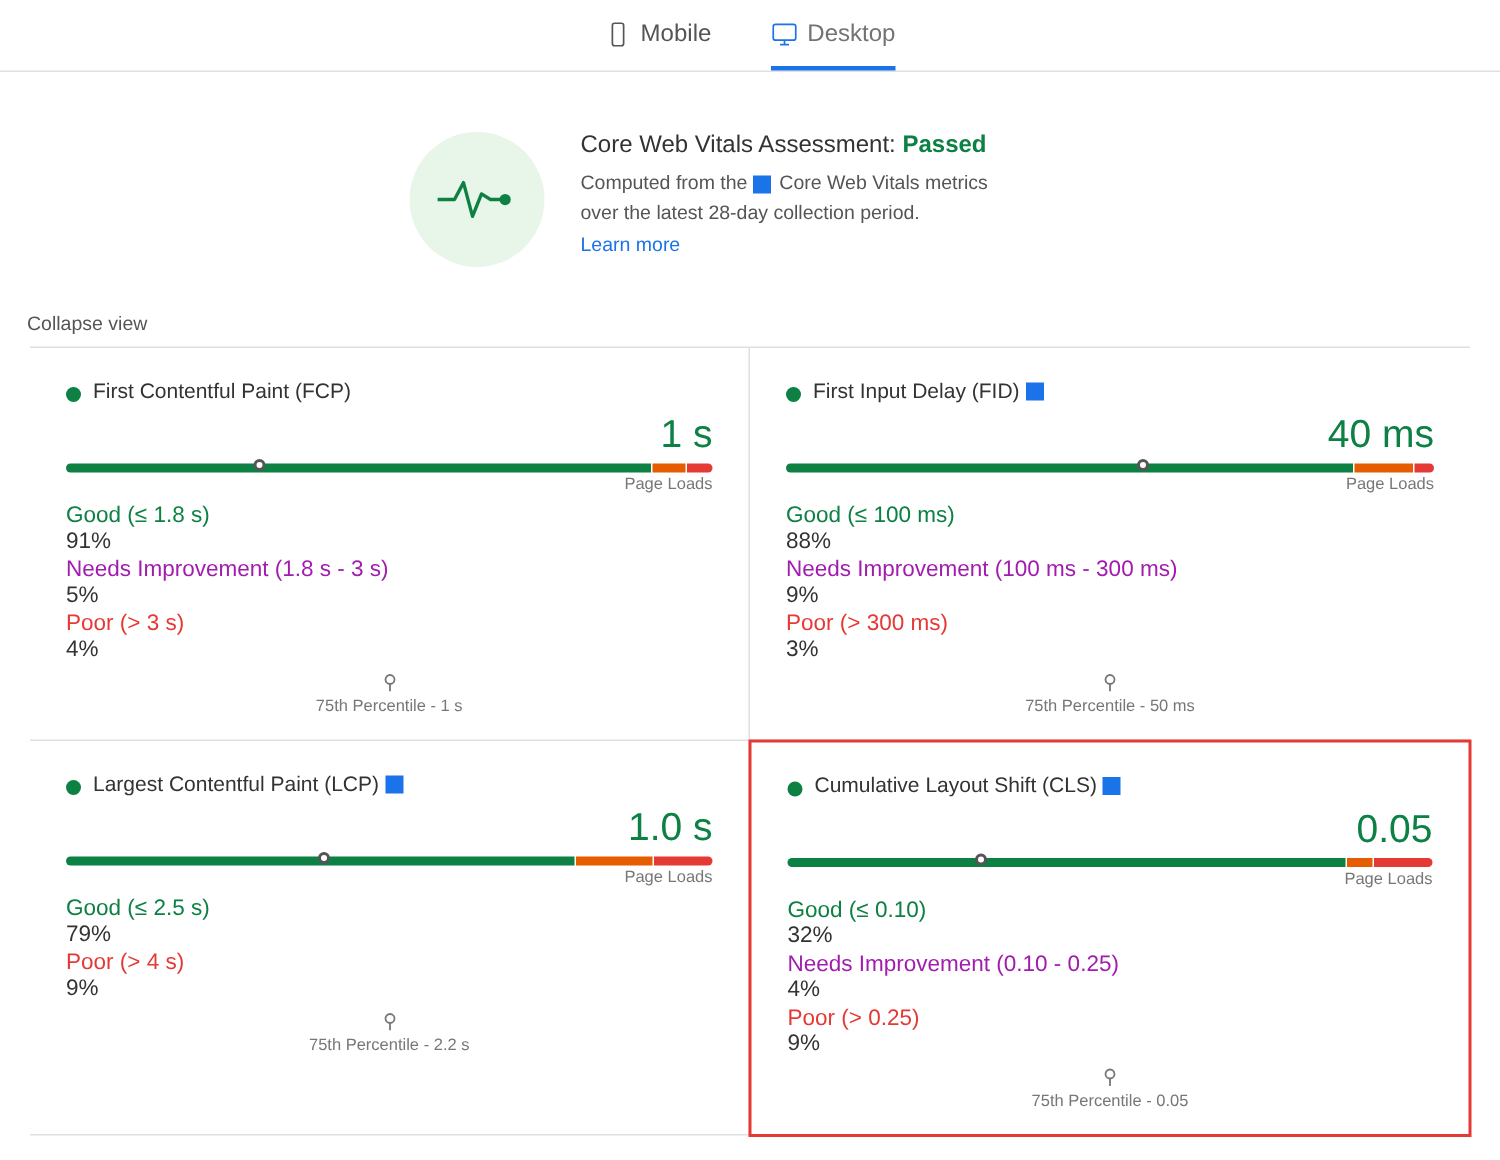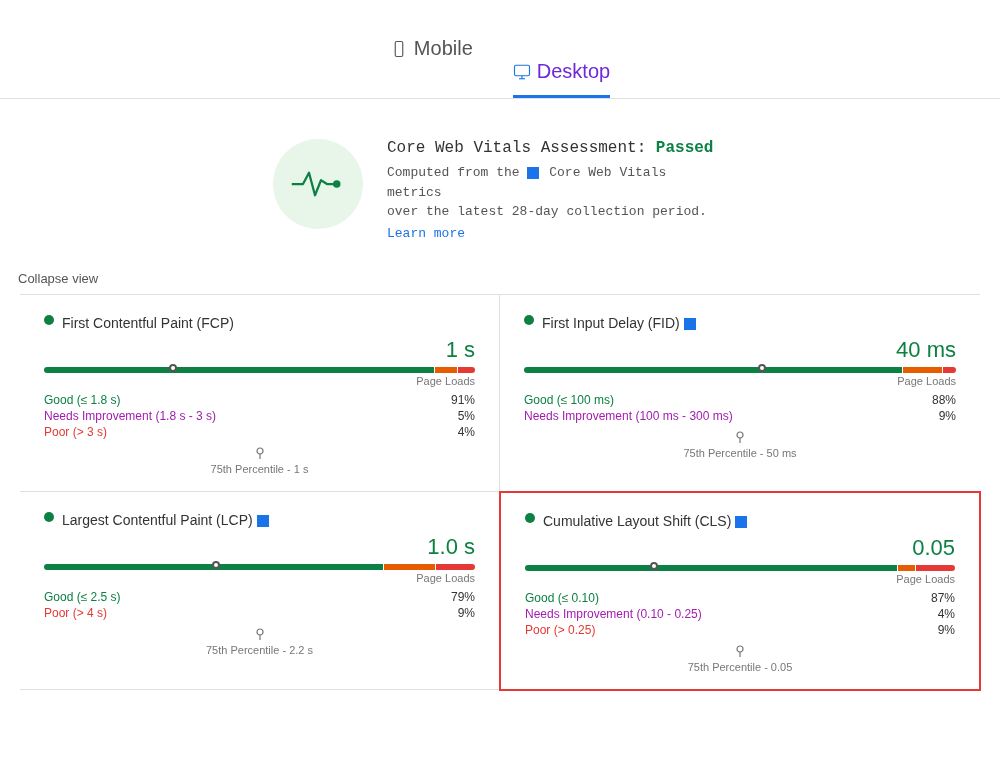--- a/index.html
+++ b/index.html
@@ -17,47 +17,44 @@
       display: flex;
       justify-content: center;
       align-items: center;
       gap: 40px;
       padding: 14px 0 0 0;
       border-bottom: 1px solid #e0e0e0;
       margin-bottom: 20px;
     }
     .tab-item {
       display: flex;
-      align-items: center;
       gap: 6px;
       padding-bottom: 12px;
       cursor: pointer;
-      font-size: 20px;
+      font-size: 16px;
       color: #555;
       border-bottom: 3px solid transparent;
     }
     .tab-item.active {
-      color: #6d28d9;
+      color: #737373;
       border-bottom: 3px solid #1a73e8;
-      margin-top: 46px;
     }
     .tab-icon {
       width: 18px;
       height: 18px;
     }
 
     
     .assessment-section {
       display: flex;
       align-items: flex-start;
       justify-content: center;
       gap: 24px;
       padding: 20px 60px 20px 60px;
       margin-bottom: 10px;
-      font-family: Liberation Mono, monospace;
     }
     .assessment-icon-wrap {
       width: 90px;
       height: 90px;
       background: #e8f5e9;
       border-radius: 50%;
       display: flex;
       align-items: center;
       justify-content: center;
       flex-shrink: 0;
@@ -122,21 +119,21 @@
     .metric-card:nth-child(2n) {
       border-right: none;
     }
     .metric-card.highlighted {
       border: 2px solid #e53935;
       margin: -1px;
       z-index: 1;
     }
     .metric-header {
       display: flex;
-      align-items: flex-start;
+      align-items: flex-end;
       gap: 8px;
       margin-bottom: 6px;
     }
     .green-dot {
       width: 10px;
       height: 10px;
       background: #0d8043;
       border-radius: 50%;
       flex-shrink: 0;
     }
@@ -148,21 +145,21 @@
     .metric-badge {
       display: inline-block;
       width: 12px;
       height: 12px;
       background: #1a73e8;
       vertical-align: middle;
       margin-left: 4px;
     }
     .metric-value {
       text-align: right;
-      font-size: 22px;
+      font-size: 26px;
       color: #0d8043;
       font-weight: 300;
       margin: 4px 0 4px 0;
     }
 
     
     .progress-wrap {
       position: relative;
       margin-bottom: 2px;
     }
@@ -180,22 +177,22 @@
       margin-bottom: 6px;
     }
     .metric-stats {
       display: flex;
       flex-direction: column;
       gap: 2px;
       margin-top: 4px;
     }
     .stat-row {
       display: flex;
-      justify-content: space-between;
-      font-size: 12px;
+      font-size: 15px;
+      flex-direction: column;
     }
     .stat-label { color: #555; }
     .stat-label.green { color: #0d8043; }
     .stat-label.orange { color: #a21caf; }
     .stat-label.red { color: #e53935; }
     .stat-value { color: #333; }
     .percentile-note {
       text-align: right;
       font-size: 11px;
       color: #777;
@@ -319,20 +316,24 @@
       <div class="page-loads-label">Page Loads</div>
       <div class="metric-stats">
         <div class="stat-row">
           <span class="stat-label green">Good (≤ 100 ms)</span>
           <span class="stat-value">88%</span>
         </div>
         <div class="stat-row">
           <span class="stat-label orange">Needs Improvement (100 ms - 300 ms)</span>
           <span class="stat-value">9%</span>
         </div>
+        <div class="stat-row">
+          <span class="stat-label red">Poor (&gt; 300 ms)</span>
+          <span class="stat-value">3%</span>
+        </div>
       </div>
       <div class="percentile-note">
         <svg width="10" height="12" viewBox="0 0 10 12">
           <circle cx="5" cy="4" r="3" fill="none" stroke="#777" stroke-width="1.2"></circle>
           <line x1="5" y1="7" x2="5" y2="12" stroke="#777" stroke-width="1.2"></line>
         </svg>
         <span>75th Percentile - 50 ms</span>
       </div>
     </div>
     <div class="metric-card">
@@ -383,21 +384,21 @@
           <div style="height: 6px; background: rgb(229, 57, 53); width: 9%; border-radius: 0px 3px 3px 0px;"></div>
           <div style="position: absolute; top: -3px; left: 30%; transform: translateX(-50%);">
             <div style="width: 8px; height: 8px; border-radius: 50%; background: rgb(255, 255, 255); border: 2px solid rgb(85, 85, 85);"></div>
           </div>
         </div>
       </div>
       <div class="page-loads-label">Page Loads</div>
       <div class="metric-stats">
         <div class="stat-row">
           <span class="stat-label green">Good (≤ 0.10)</span>
-          <span class="stat-value">87%</span>
+          <span class="stat-value">32%</span>
         </div>
         <div class="stat-row">
           <span class="stat-label orange">Needs Improvement (0.10 - 0.25)</span>
           <span class="stat-value">4%</span>
         </div>
         <div class="stat-row">
           <span class="stat-label red">Poor (&gt; 0.25)</span>
           <span class="stat-value">9%</span>
         </div>
       </div>

